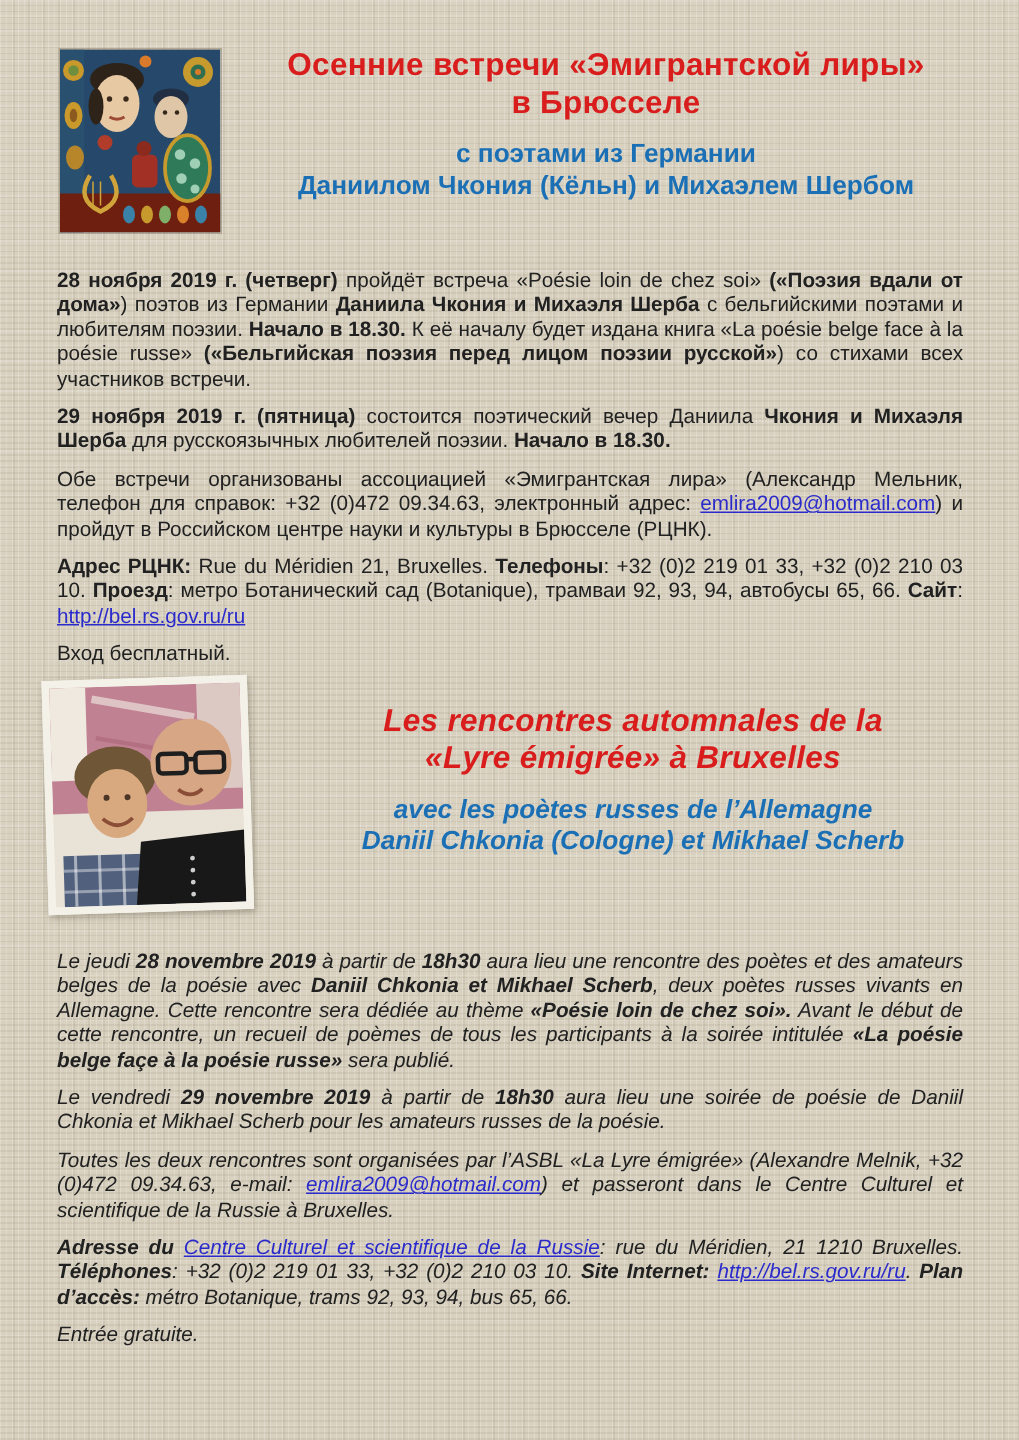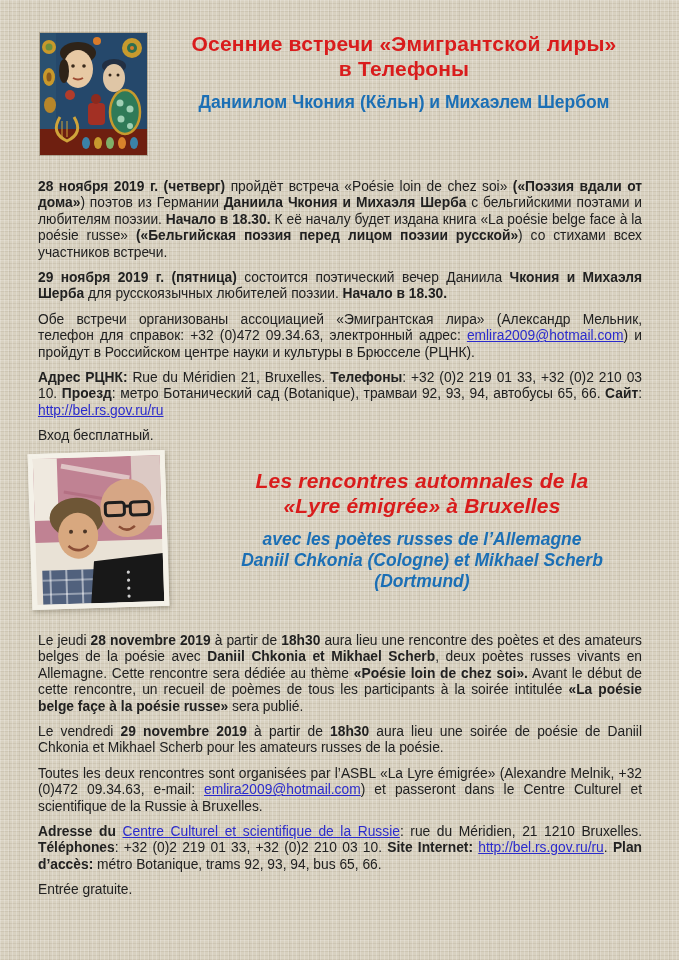--- a/index.html
+++ b/index.html
@@ -63,21 +63,21 @@
     box-sizing:border-box;
     border:5px solid #f4f1e8;
     background:#f4f1e8;
     transform:rotate(-1.8deg);
     box-shadow:1px 2px 5px rgba(70,60,40,.35);
   }
   .photo svg{display:block;}
   .head1{ left:150px; top:31px; width:508px; }
   .ru-body{ left:38px; top:179px; width:604px; }
   .head2{ left:188px; top:468px; width:468px;font-style:italic; }
-  .fr-body{ left:38px; top:633px; width:604px; }
+  .fr-body{ left:38px; top:633px; width:604px;font-style:italic; }
 </style>
 </head>
 <body>
 
 <div class="page">
 
   <section>
 
     <div class="abs artwork">
       <svg width="107" height="122" viewBox="0 0 107 122" xmlns="http://www.w3.org/2000/svg">
@@ -118,23 +118,24 @@
         <ellipse cx="58" cy="110" rx="4" ry="6" fill="#c79a2e"></ellipse>
         <ellipse cx="70" cy="110" rx="4" ry="6" fill="#7fb069"></ellipse>
         <ellipse cx="82" cy="110" rx="4" ry="6" fill="#d9822b"></ellipse>
         <ellipse cx="94" cy="110" rx="4" ry="6" fill="#3b82a8"></ellipse>
       </svg>
     </div>
 
     <header class="abs head head1">
       <div class="title-red">
         <div>Осенние встречи «Эмигрантской лиры»</div>
-        <div>в Телефоны</div>
+        <div>в Брюсселе</div>
       </div>
       <div class="sub-blue">
+        <div>с поэтами из Германии</div>
         <div>Даниилом Чкония (Кёльн) и Михаэлем Шербом</div>
       </div>
     </header>
 
     <div class="abs bodytext ru-body">
       <p><span class="b">28 ноября 2019 г. (четверг)</span><span> пройдёт встреча «Poésie loin de chez soi» </span><span class="b">(«Поэзия вдали от дома»</span><span>) поэтов из Германии </span><span class="b">Даниила Чкония и Михаэля Шерба</span><span> с бельгийскими поэтами и любителям поэзии. </span><span class="b">Начало в 18.30.</span><span> К её началу будет издана книга «La poésie belge face à la poésie russe» </span><span class="b">(«Бельгийская поэзия перед лицом поэзии русской»</span><span>) со стихами всех участников встречи.</span></p>
       <p><span class="b">29 ноября 2019 г. (пятница)</span><span> состоится поэтический вечер Даниила </span><span class="b">Чкония и Михаэля Шерба</span><span> для русскоязычных любителей поэзии. </span><span class="b">Начало в 18.30.</span></p>
       <p><span>Обе встречи организованы ассоциацией «Эмигрантская лира» (Александр Мельник, телефон для справок: +32 (0)472 09.34.63, электронный адрес: </span><a class="lnk" href="#">emlira2009@hotmail.com</a><span>) и пройдут в Российском центре науки и культуры в Брюсселе (РЦНК).</span></p>
       <p><span class="b">Адрес РЦНК:</span><span> Rue du Méridien 21, Bruxelles. </span><span class="b">Телефоны</span><span>: +32 (0)2 219 01 33, +32 (0)2 210 03 10. </span><span class="b">Проезд</span><span>: метро Ботанический сад (Botanique), трамваи 92, 93, 94, автобусы 65, 66. </span><span class="b">Сайт</span><span>: </span><a class="lnk" href="#">http://bel.rs.gov.ru/ru</a></p>
       <p><span>Вход бесплатный.</span></p>
@@ -177,21 +178,20 @@
     </div>
 
     <header class="abs head head2">
       <div class="title-red">
         <div>Les rencontres automnales de la</div>
         <div>«Lyre émigrée» à Bruxelles</div>
       </div>
       <div class="sub-blue">
         <div>avec les poètes russes de l’Allemagne</div>
         <div>Daniil Chkonia (Cologne) et Mikhael Scherb</div>
-        <div>(Dortmund)</div>
       </div>
     </header>
 
     <div class="abs bodytext fr-body">
       <p><span>Le jeudi </span><span class="b">28 novembre 2019</span><span> à partir de </span><span class="b">18h30</span><span> aura lieu une rencontre des poètes et des amateurs belges de la poésie avec </span><span class="b">Daniil Chkonia et Mikhael Scherb</span><span>, deux poètes russes vivants en Allemagne. Cette rencontre sera dédiée au thème </span><span class="b">«Poésie loin de chez soi».</span><span> Avant le début de cette rencontre, un recueil de poèmes de tous les participants à la soirée intitulée </span><span class="b">«La poésie belge façe à la poésie russe»</span><span> sera publié.</span></p>
       <p><span>Le vendredi </span><span class="b">29 novembre 2019</span><span> à partir de </span><span class="b">18h30</span><span> aura lieu une soirée de poésie de Daniil Chkonia et Mikhael Scherb pour les amateurs russes de la poésie.</span></p>
       <p><span>Toutes les deux rencontres sont organisées par l’ASBL «La Lyre émigrée» (Alexandre Melnik, +32 (0)472 09.34.63, e-mail: </span><a class="lnk" href="#">emlira2009@hotmail.com</a><span>) et passeront dans le Centre Culturel et scientifique de la Russie à Bruxelles.</span></p>
       <p><span class="b">Adresse du </span><a class="lnk" href="#">Centre Culturel et scientifique de la Russie</a><span>: rue du Méridien, 21 1210 Bruxelles. </span><span class="b">Téléphones</span><span>: +32 (0)2 219 01 33, +32 (0)2 210 03 10. </span><span class="b">Site Internet:</span><span> </span><a class="lnk" href="#">http://bel.rs.gov.ru/ru</a><span>. </span><span class="b">Plan d’accès:</span><span> métro Botanique, trams 92, 93, 94, bus 65, 66.</span></p>
       <p><span>Entrée gratuite.</span></p>
     </div>

